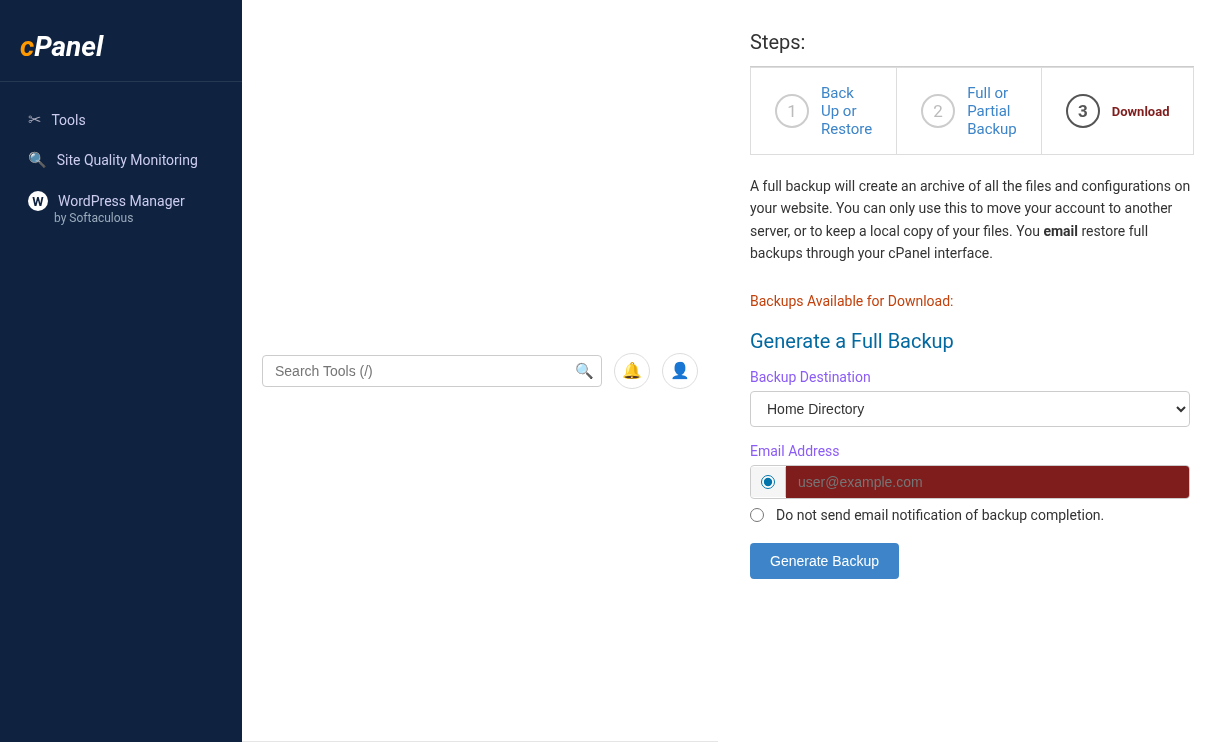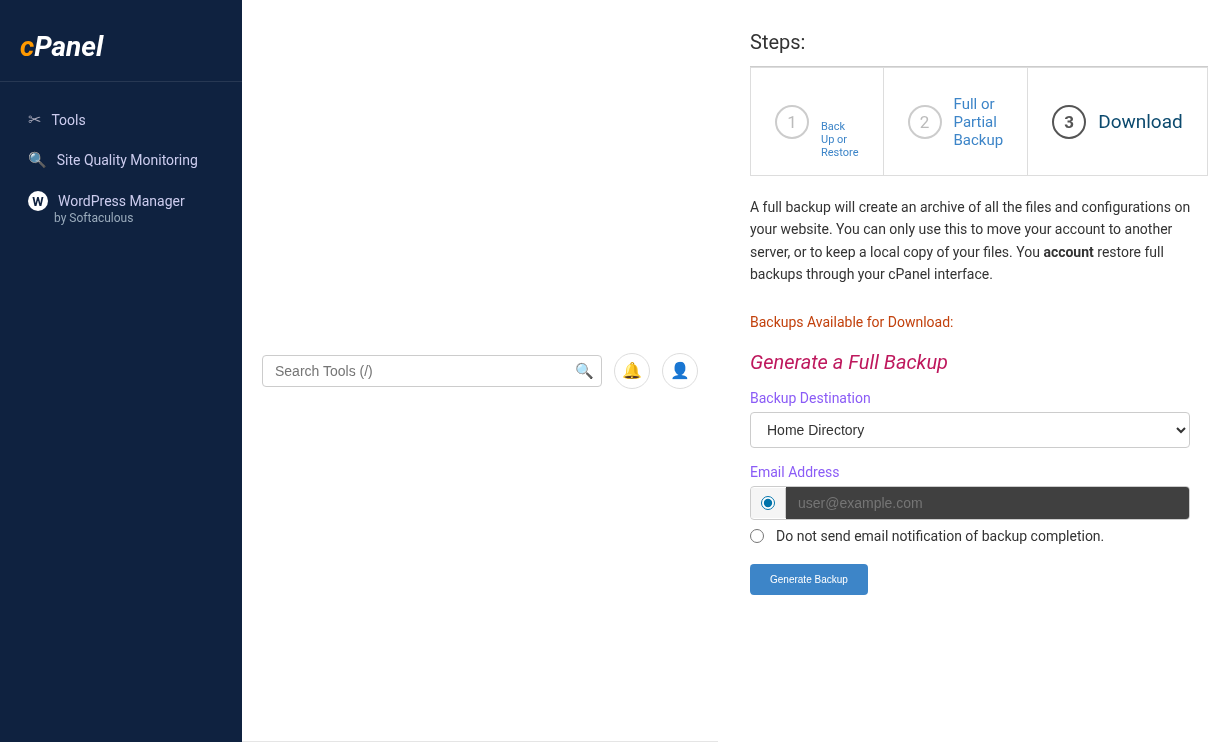--- a/index.html
+++ b/index.html
@@ -190,23 +190,22 @@
 
     .section-title {
       font-size: 14px;
       font-weight: 400;
       color: #c2410c;
       margin-bottom: 20px;
     }
     .subsection-title {
       font-size: 20px;
       font-weight: 400;
-      color: #be185d;
+      color: #0369a1;
       margin-bottom: 16px;
-      font-style: italic;
     }
 
     .form-group { margin-bottom: 16px; }
     .form-label {
       font-size: 14px;
       color: #8b5cf6;
       display: block;
       margin-bottom: 6px;
     }
     .form-select {
@@ -244,21 +243,21 @@
       height: 14px;
       cursor: pointer;
     }
     .email-input {
       flex: 1;
       border: none;
       padding: 8px 12px;
       font-size: 14px;
       outline: none;
       color: #555;
-      background: #404040;
+      background: #7f1d1d;
     }
 
     .no-email-row {
       display: flex;
       align-items: center;
       gap: 12px;
       margin-bottom: 20px;
       font-size: 14px;
       color: #333;
     }
@@ -268,21 +267,21 @@
       height: 14px;
       cursor: pointer;
     }
 
     .generate-btn {
       background: #3d85c8;
       color: #fff;
       border: none;
       border-radius: 4px;
       padding: 10px 20px;
-      font-size: 10px;
+      font-size: 14px;
       cursor: pointer;
       font-weight: 500;
     }
   </style>
 </head>
 <body>
 
 <aside class="sidebar">
   <div class="sidebar-logo">
     <div class="cpanel-text">
@@ -329,35 +328,35 @@
 
   <div class="content">
 
     <div class="steps-label">Steps:</div>
     <hr class="steps-divider">
 
     
     <div class="steps-bar">
       <div class="step">
         <div class="step-num">1</div>
-        <a href="#" class="step-link-text" style="color:#3d85c8; text-decoration:none; font-size:11px;margin-top:36px;">Back Up or Restore</a>
+        <a href="#" class="step-link-text" style="color:#3d85c8; text-decoration:none; font-size:15px;">Back Up or Restore</a>
       </div>
       <div class="step">
         <div class="step-num">2</div>
         <a href="#" class="step-link-text" style="color:#3d85c8; text-decoration:none; font-size:15px;">Full or Partial Backup</a>
       </div>
       <div class="step active">
         <div class="step-num" style="border-color:#555; color:#555;">3</div>
-        <span style="font-weight:400; color:#0c4a6e; font-size:19px;">Download</span>
+        <span style="font-weight:700; color:#7f1d1d; font-size:13px;">Download</span>
       </div>
     </div>
 
     
     <p class="info-text">
-      <span>A full backup will create an archive of all the files and configurations on your website. You can only use this to move your account to another server, or to keep a local copy of your files. You </span><strong>account</strong><span> restore full backups through your cPanel interface.</span>
+      <span>A full backup will create an archive of all the files and configurations on your website. You can only use this to move your account to another server, or to keep a local copy of your files. You </span><strong>email</strong><span> restore full backups through your cPanel interface.</span>
     </p>
 
     
     <h2 class="section-title">Backups Available for Download:</h2>
 
     
     <h3 class="subsection-title">Generate a Full Backup</h3>
 
     
     <div class="form-group">

